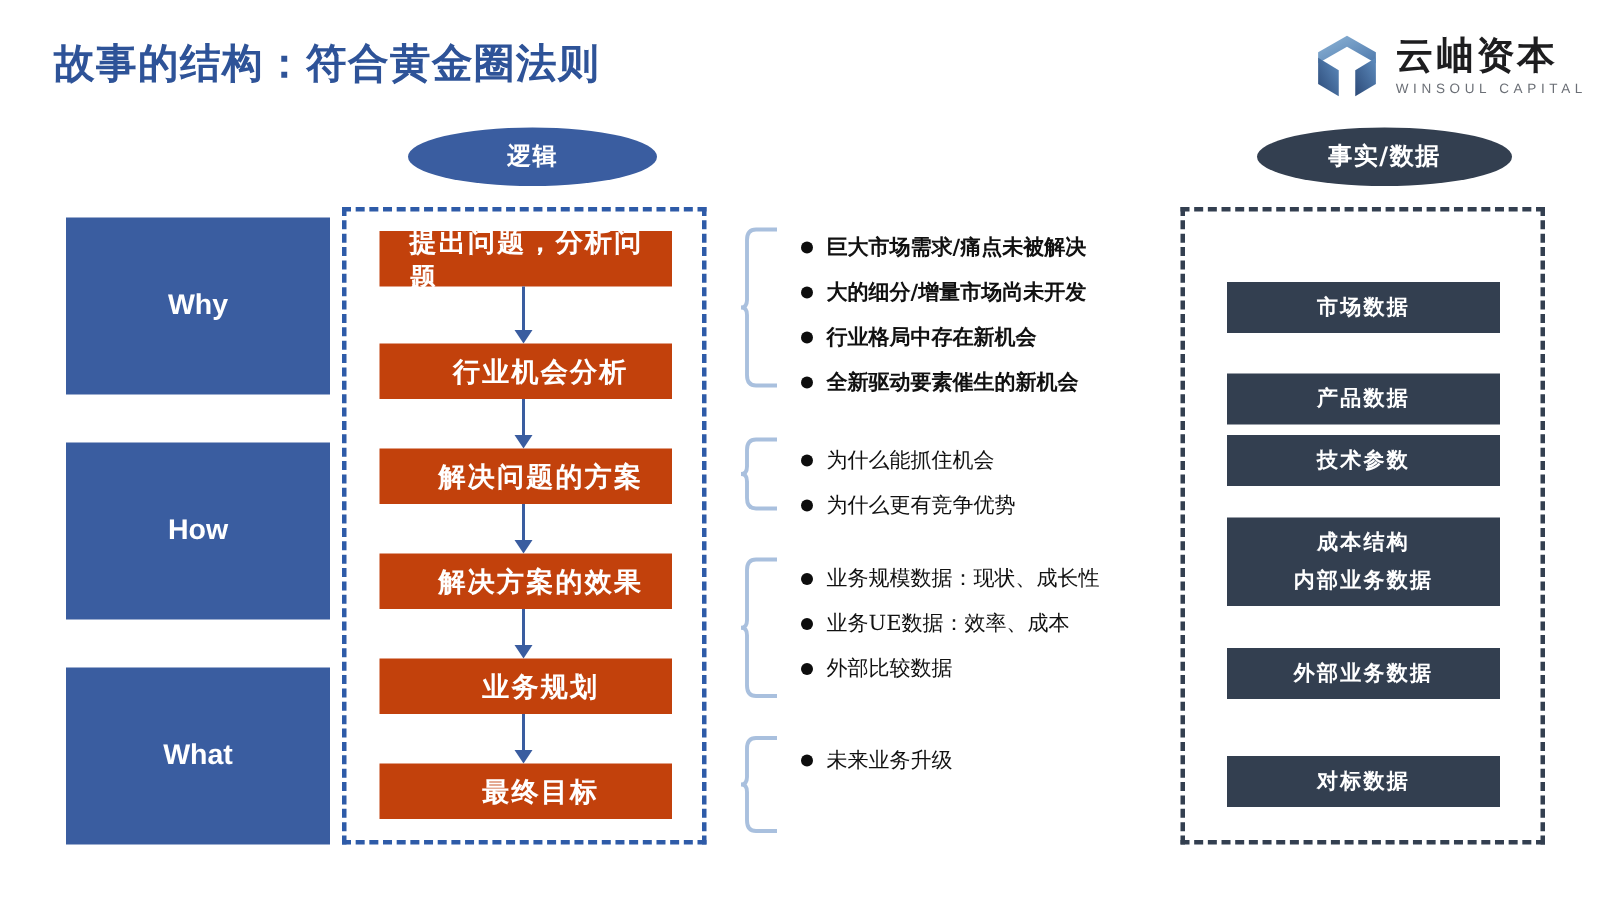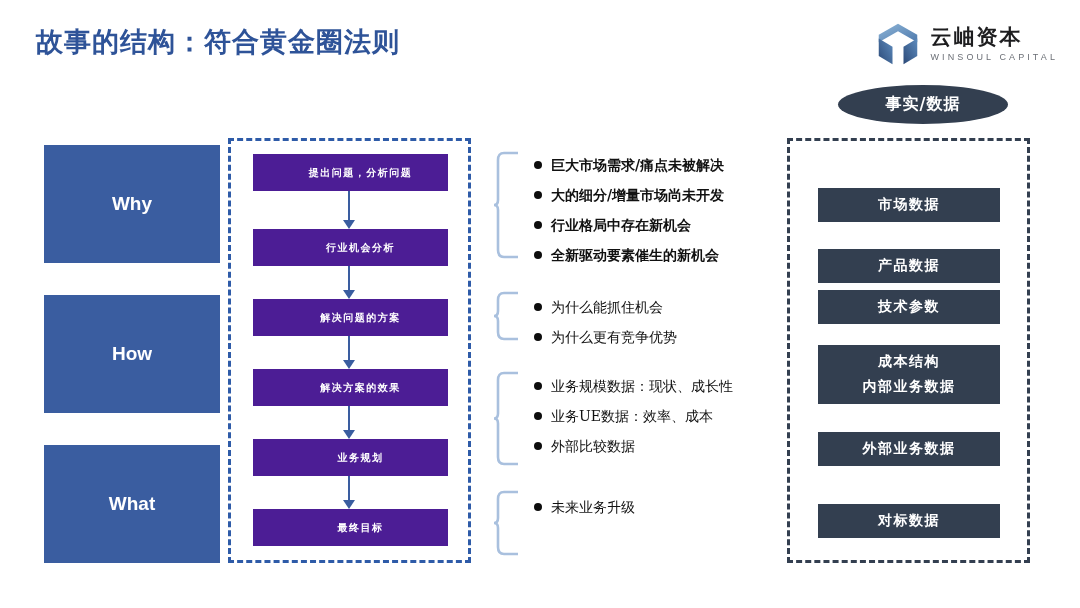--- a/index.html
+++ b/index.html
@@ -18,21 +18,21 @@
     color: #2E5398;
     font-family: "DejaVu Serif", "Liberation Serif", serif;
     white-space: nowrap;
   }
 
   
   .logo { position: absolute; right: 22px; top: 22px; display: flex; align-items: center; gap: 10px; }
   .logo-mark { width: 44px; height: 44px; display: block; }
   .logo-text { display: flex; flex-direction: column; justify-content: center; }
   .logo-cn {
-    font-size: 21px; font-weight: 700; color: #1d1d1f; letter-spacing: 2px;
+    font-size: 25px; font-weight: 700; color: #1d1d1f; letter-spacing: 2px;
     font-family: "DejaVu Serif", "Liberation Serif", serif; line-height: 1.05;
   }
   .logo-en {
     font-size: 9px; color: #6b6f76; letter-spacing: 3.1px;
     font-family: "Liberation Sans", sans-serif; margin-top: 3px;
   }
 
   
   .oval {
     position: absolute; display: flex; align-items: center; justify-content: center;
@@ -49,24 +49,24 @@
 
   
   .wbox {
     position: absolute; background: #3A5DA0; color: #ffffff;
     display: flex; align-items: center; justify-content: center;
     font-family: "Liberation Sans", sans-serif; font-weight: 700; font-size: 19px;
   }
 
   
   .flowbox {
-    position: absolute; background: #4c1d95; color: #ffffff;
+    position: absolute; background: #c2410c; color: #ffffff;
     display: flex; align-items: center; justify-content: center;
     font-family: "DejaVu Serif", "Liberation Serif", serif;
-    font-size: 10px; font-weight: 700; letter-spacing: 1.5px;
+    font-size: 18px; font-weight: 700; letter-spacing: 1.5px;
     left: 253px; width: 195px; height: 37px; padding-left: 20px;
   }
   .arrow { position: absolute; left: 348px; width: 2px; background: #3A5DA0; }
   .arrow::after {
     content: ""; position: absolute; left: -5px; bottom: -8px;
     border-left: 6px solid transparent; border-right: 6px solid transparent;
     border-top: 9px solid #3A5DA0;
   }
 
   
@@ -118,20 +118,21 @@
         <path d="M45 18 L30 27 L30 46 L45 37 Z" fill="url(#g2)"></path>
         <path d="M20 29 L28 29 L28 46 L20 46 Z" fill="#ffffff"></path>
       </svg>
     </span>
     <span class="logo-text">
       <span class="logo-cn">云岫资本</span>
       <span class="logo-en">WINSOUL CAPITAL</span>
     </span>
   </div>
 
+  <div class="oval" id="oval-logic">逻辑</div>
   <div class="oval" id="oval-facts">事实/数据</div>
 
   <div class="dash-region" id="dash-logic"></div>
   <div class="dash-region" id="dash-facts"></div>
 
   <div id="layer-golden">
       <div class="wbox" style="left: 44px; width: 176px; top: 145px; height: 118px;">Why</div>
       <div class="wbox" style="left: 44px; width: 176px; top: 295px; height: 118px;">How</div>
       <div class="wbox" style="left: 44px; width: 176px; top: 445px; height: 118px;">What</div>
     </div>

